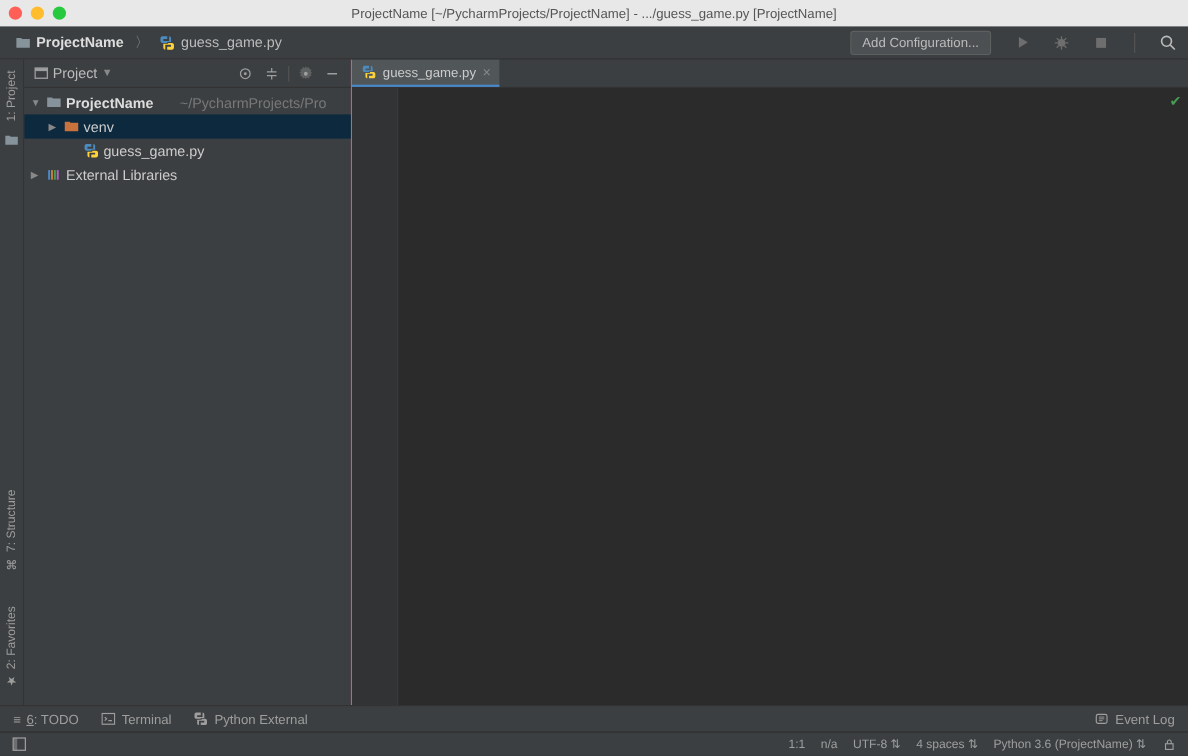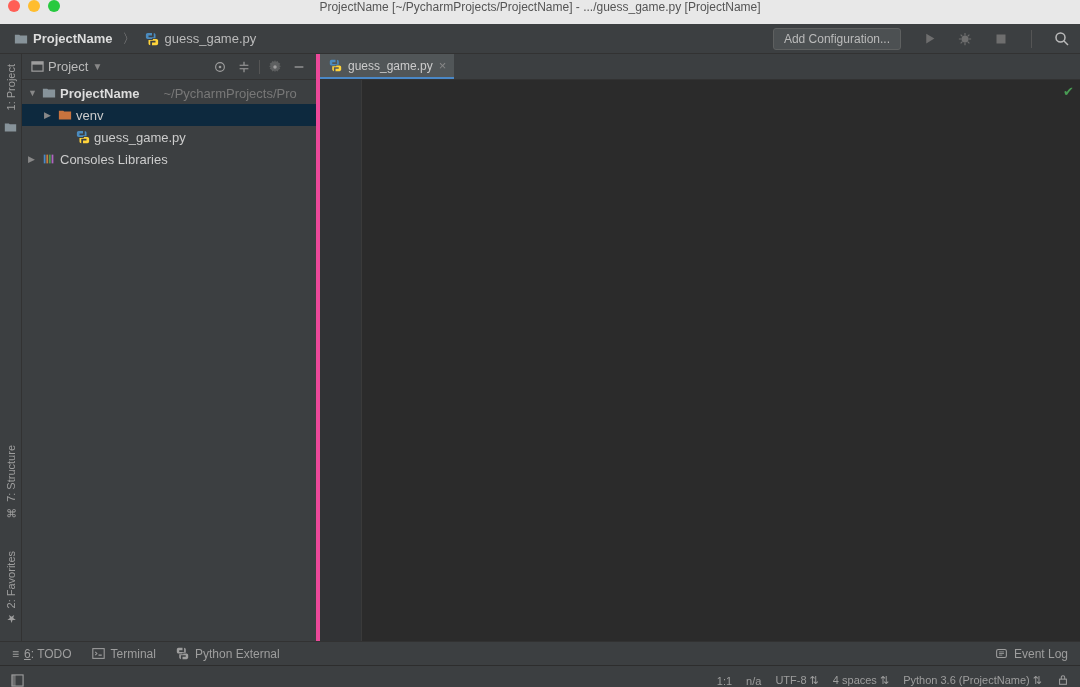--- a/index.html
+++ b/index.html
@@ -1,19 +1,19 @@
 <!DOCTYPE html>
 <html><head>
 <meta charset="utf-8">
 <style>
 * { margin: 0; padding: 0; box-sizing: border-box; font-family: -apple-system, "Segoe UI", sans-serif; }
 body { width: 1080px; height: 687px; background: #3c3f41; color: #bbbbbb; font-size: 13px; overflow: hidden; display: flex; flex-direction: column; }
 
 
-.titlebar { height: 24px; background: #e8e8e8; display: flex; align-items: flex-start; padding: 0 8px; position: relative; }
+.titlebar { height: 24px; background: #e8e8e8; display: flex; align-items: center; padding: 0 8px; position: relative; }
 .traffic-lights { display: flex; gap: 8px; }
 .tl { width: 12px; height: 12px; border-radius: 50%; }
 .tl.red { background: #ff5f56; }
 .tl.yellow { background: #ffbd2e; }
 .tl.green { background: #27c93f; }
 .title-text { position: absolute; left: 50%; transform: translateX(-50%); color: #555; font-size: 12px; }
 
 
 .navbar { height: 30px; background: #3c3f41; border-bottom: 1px solid #323232; display: flex; align-items: center; padding: 0 10px; }
 .breadcrumb { display: flex; align-items: center; gap: 4px; flex: 1; }
@@ -25,21 +25,21 @@
 
 
 .main { flex: 1; display: flex; overflow: hidden; }
 
 
 .left-strip { width: 22px; background: #3c3f41; border-right: 1px solid #323232; display: flex; flex-direction: column; align-items: center; padding-top: 4px; }
 .strip-label { writing-mode: vertical-rl; transform: rotate(180deg); font-size: 11px; color: #9e9e9e; padding: 6px 0; cursor: pointer; display: flex; align-items: center; gap: 4px; }
 .strip-spacer { flex: 1; }
 
 
-.project-panel { width: 298px; background: #3c3f41; border-right: 4px solid #ec4899; display: flex; flex-direction: column; }
+.project-panel { width: 298px; background: #3c3f41; border-right: 1px solid #ec4899; display: flex; flex-direction: column; }
 .panel-header { height: 26px; display: flex; align-items: center; padding: 0 8px; border-bottom: 1px solid #323232; gap: 6px; }
 .panel-title { display: flex; align-items: center; gap: 4px; flex: 1; cursor: pointer; }
 .panel-tool { width: 18px; height: 18px; color: #9e9e9e; display: flex; align-items: center; justify-content: center; cursor: pointer; }
 .tree { flex: 1; overflow: auto; padding-top: 2px; }
 .tree-row { display: flex; align-items: center; height: 22px; padding-left: 6px; gap: 4px; cursor: pointer; }
 .tree-row.selected { background: #0d293e; }
 .tree-row.d1 { padding-left: 22px; }
 .tree-row.d2 { padding-left: 40px; }
 .tree-arrow { width: 10px; color: #888; font-size: 9px; }
 .tree-label { color: #ccc; }
@@ -56,21 +56,21 @@
 .code-surface { flex: 1; position: relative; }
 .check { position: absolute; top: 4px; right: 6px; color: #499c54; font-size: 13px; }
 
 
 .bottom-tools { height: 24px; background: #3c3f41; border-top: 1px solid #323232; display: flex; align-items: center; padding: 0 12px; gap: 20px; }
 .bt-item { display: flex; align-items: center; gap: 5px; font-size: 12px; color: #9e9e9e; cursor: pointer; }
 .bt-item u { text-decoration: underline; }
 .bt-spacer { flex: 1; }
 
 
-.statusbar { height: 22px; background: #3c3f41; border-top: 1px solid #2d2d2d; display: flex; align-items: flex-end; padding: 0 10px; font-size: 11px; color: #9e9e9e; gap: 14px; }
+.statusbar { height: 22px; background: #3c3f41; border-top: 1px solid #2d2d2d; display: flex; align-items: center; padding: 0 10px; font-size: 11px; color: #9e9e9e; gap: 14px; }
 .sb-spacer { flex: 1; }
 .sb-item { cursor: pointer; }
 
 
 .ico { width: 14px; height: 14px; display: inline-flex; align-items: center; justify-content: center; }
 .folder-ico { color: #87939a; }
 .folder-orange { color: #c8733e; }
 svg { display: block; }
 </style>
 </head>
@@ -227,21 +227,21 @@
       <div class="tree-row">
         <span class="tree-arrow">▶</span>
         <span class="ico">
           <svg viewBox="0 0 16 16" width="14" height="14">
               <rect x="2" y="3" width="2" height="10" fill="#4a88c7"></rect>
               <rect x="5" y="3" width="2" height="10" fill="#c87e3e"></rect>
               <rect x="8" y="3" width="2" height="10" fill="#499c54"></rect>
               <rect x="11" y="3" width="2" height="10" fill="#b064c0"></rect>
             </svg>
         </span>
-        <span class="tree-label">Consoles Libraries</span>
+        <span class="tree-label">External Libraries</span>
       </div>
     </div>
   </div>
 
   <div class="editor-area">
     <div class="tabs">
       <div class="tab">
         <span class="ico">
           <svg viewBox="0 0 16 16" width="13" height="13">
               <path fill="#4b8bbe" d="M4 1h4v3H4v2h6V1c1 0 2 1 2 2v4H8v1H3c-1 0-2-1-2-2V3c0-1 1-2 2-2z"></path>

